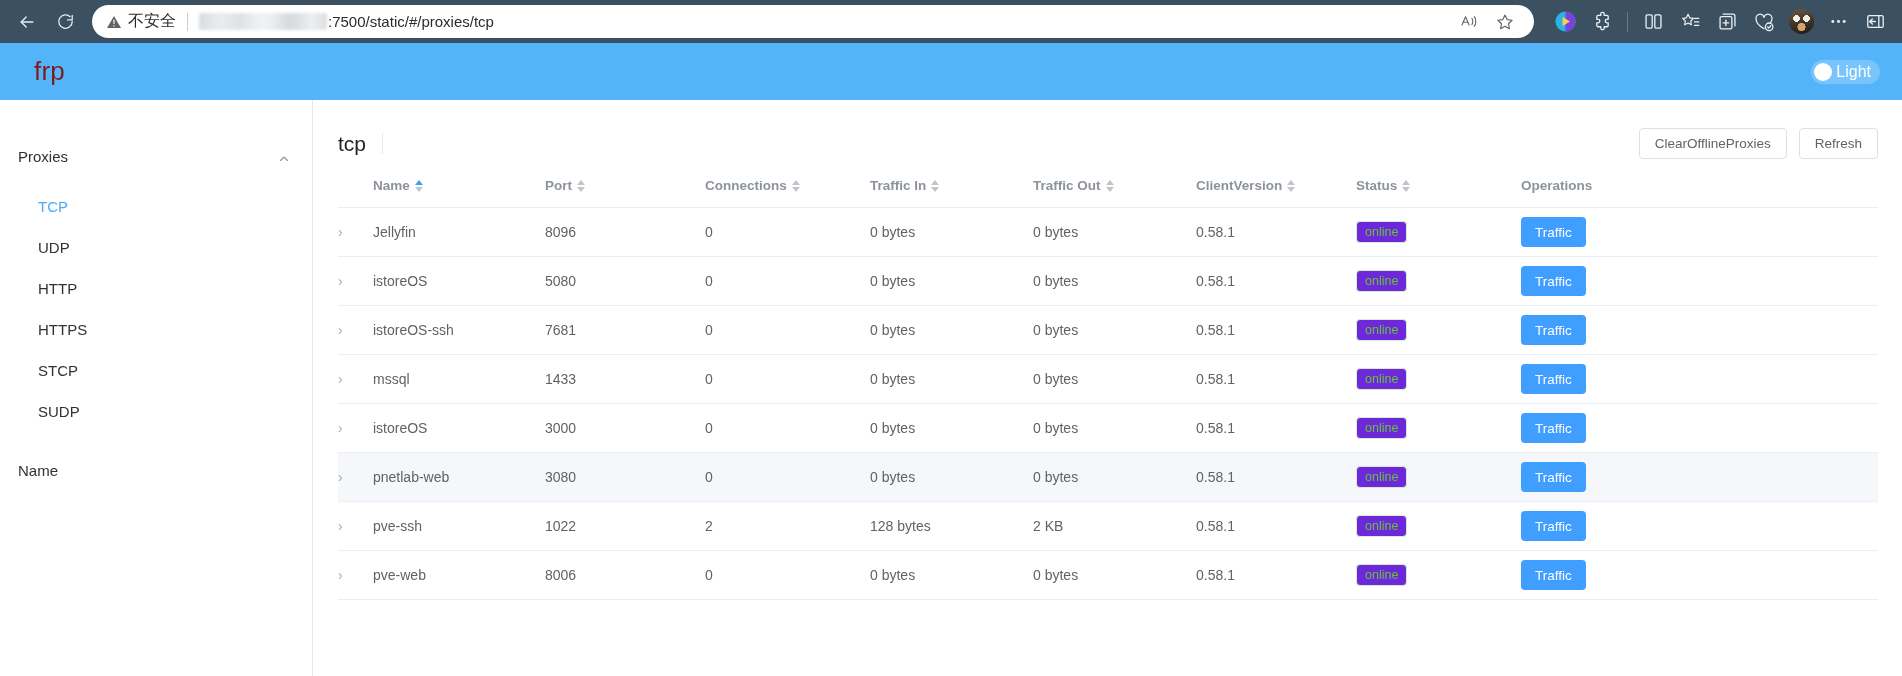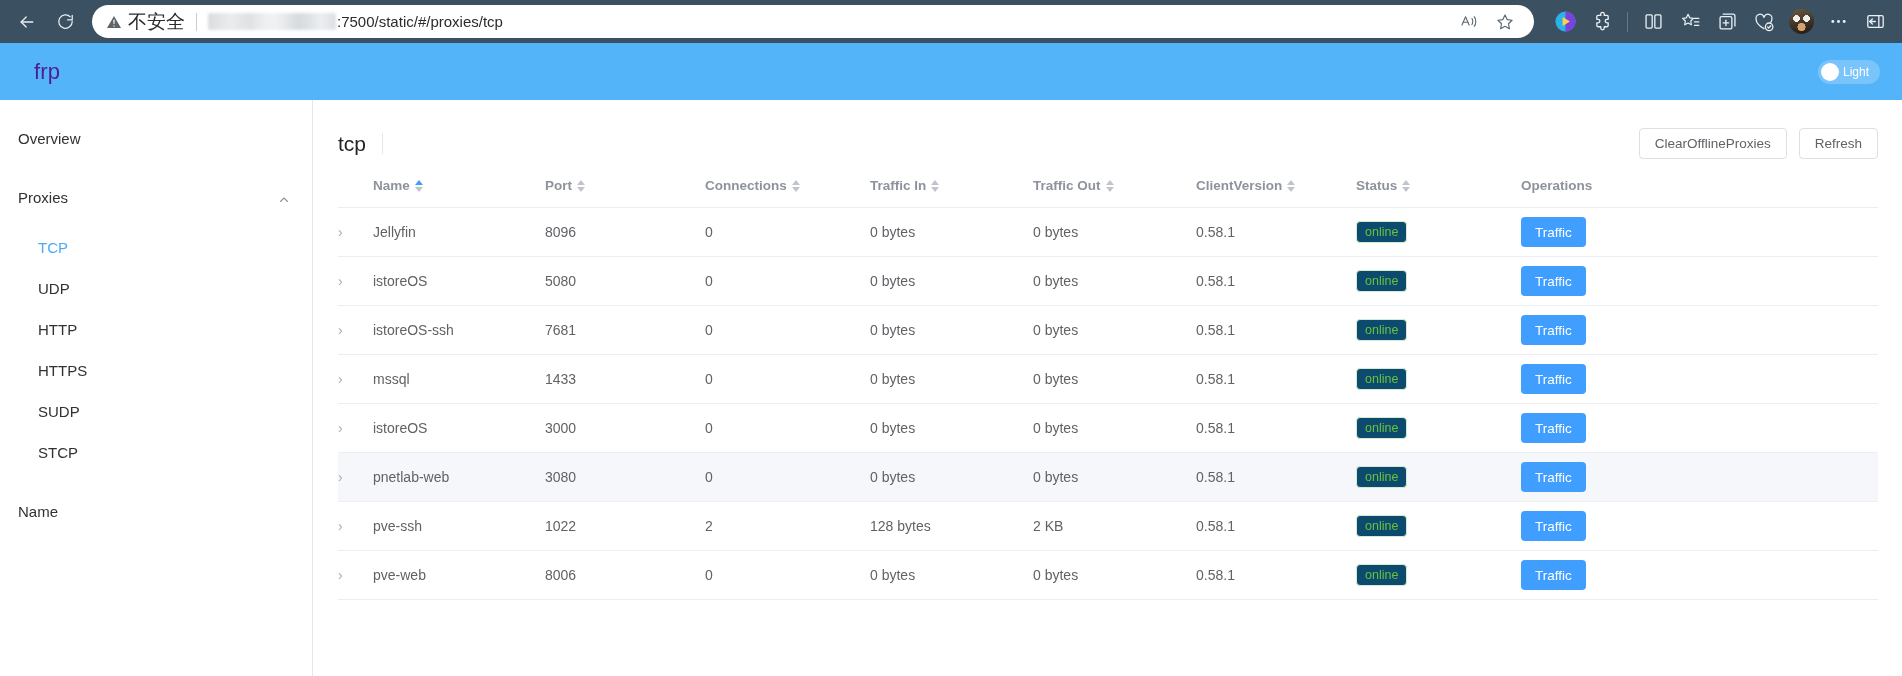--- a/index.html
+++ b/index.html
@@ -37,21 +37,21 @@
     display: flex;
     align-items: center;
     padding: 0 14px;
     margin-left: 6px;
     margin-right: 4px;
     min-width: 0;
     position: relative;
   }
   .warn-icon { width:16px;height:16px;flex:none;margin-right:6px; }
   .omni-sec-text {
-    font-size: 19px;
+    font-size: 16px;
     color: #2b2b2b;
     white-space: nowrap;
     flex: none;
   }
   .omni-div {
     width: 1px; height: 18px; background: #c9cdd1;
     margin: 0 11px; flex: none;
   }
   .omni-redact {
     height: 17px;
@@ -92,34 +92,34 @@
 
   
   .app-header {
     height: 57px;
     background: #54b4fa;
     display: flex;
     align-items: center;
     padding: 0 0 0 34px;
     position: relative;
   }
-  .brand { font-size: 22px; color: #4c1d95; letter-spacing: .2px; font-weight: 400; }
+  .brand { font-size: 26px; color: #7f1d1d; letter-spacing: .2px; font-weight: 400; }
   .theme-toggle {
     margin-left: auto;
     margin-right: 22px;
     height: 24px;
     min-width: 62px;
     background: rgba(255,255,255,.22);
     border-radius: 12px;
     display: flex; align-items: center;
     padding: 0 9px 0 3px;
     gap: 4px;
   }
   .toggle-knob { width: 18px; height: 18px; border-radius: 50%; background: #ffffff; flex:none; }
-  .toggle-label { font-size: 12px; color: #ffffff; }
+  .toggle-label { font-size: 16px; color: #ffffff; }
 
   
   .shell { display: flex; height: calc(676px - 43px - 57px); }
 
   .sidebar {
     width: 313px;
     flex: none;
     background: #ffffff;
     border-right: 1px solid #e6e6e6;
     padding-top: 18px;
@@ -233,21 +233,21 @@
   .col-cver { width: 160px; }
   .col-status { width: 165px; }
   .col-ops  { width: auto; }
 
   .badge {
     display: inline-flex;
     align-items: center;
     height: 22px;
     padding: 0 8px;
     border: 1px solid #d6ecd2;
-    background: #0c4a6e;
+    background: #6d28d9;
     color: #67c23a;
     border-radius: 4px;
     font-size: 12.5px;
   }
   .btn-primary {
     display: inline-flex; align-items: center; justify-content: center;
     height: 30px; min-width: 60px;
     padding: 0 14px;
     background: #409eff;
     color: #ffffff;
@@ -372,23 +372,20 @@
   <span class="brand">frp</span>
   <div class="theme-toggle">
     <span class="toggle-knob"></span>
     <span class="toggle-label">Light</span>
   </div>
 </div>
 
 <div class="shell">
 
   <nav class="sidebar">
-    <div class="side-item">
-      <span>Overview</span>
-    </div>
     <div class="side-spacer-md"></div>
     <div class="side-item side-group-head">
       <span>Proxies</span>
       <span class="caret">
         <svg width="12" height="12" viewBox="0 0 24 24" fill="none" stroke="currentColor" stroke-width="2.2" stroke-linecap="round" stroke-linejoin="round">
             <path d="M5 15l7-7 7 7"></path>
           </svg>
       </span>
     </div>
     <div class="side-spacer-sm"></div>
@@ -399,24 +396,24 @@
         <div class="side-sub">
           <span>UDP</span>
         </div>
         <div class="side-sub">
           <span>HTTP</span>
         </div>
         <div class="side-sub">
           <span>HTTPS</span>
         </div>
         <div class="side-sub">
-          <span>SUDP</span>
+          <span>STCP</span>
         </div>
         <div class="side-sub">
-          <span>STCP</span>
+          <span>SUDP</span>
         </div>
       </div>
     <div class="side-spacer-md"></div>
     <div class="side-item">
       <span>Name</span>
     </div>
   </nav>
 
   <main class="main">
     <div class="main-head">

